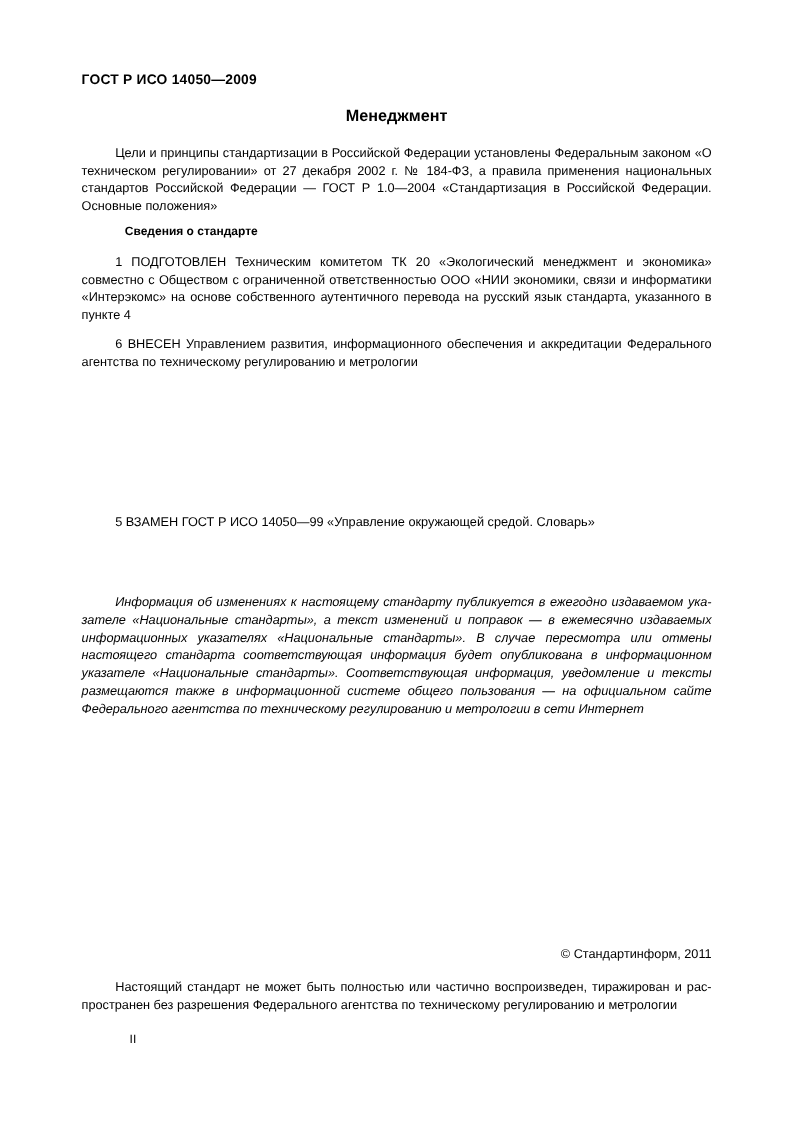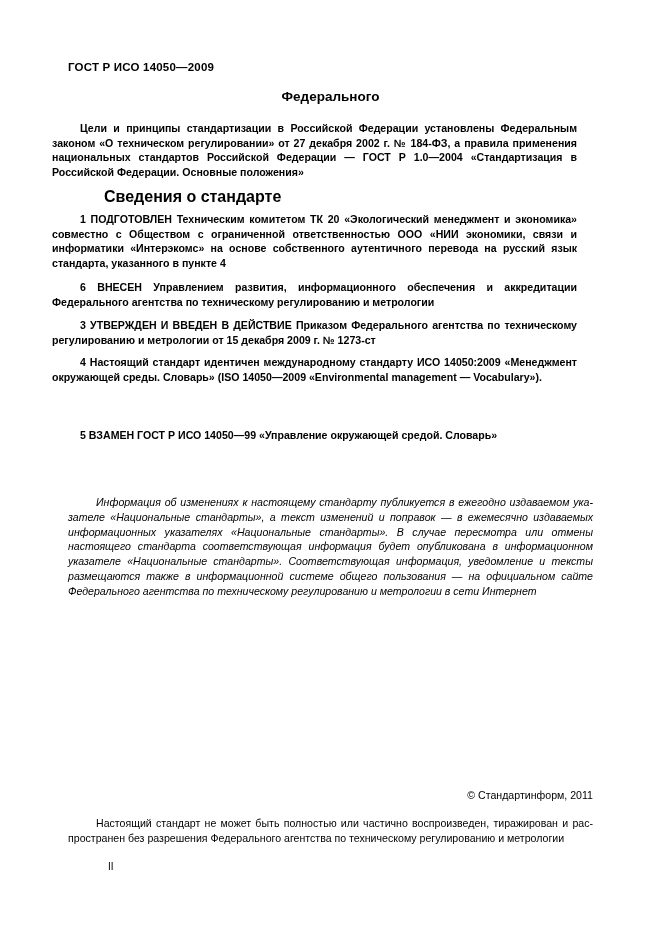--- a/index.html
+++ b/index.html
@@ -34,34 +34,33 @@
     position: absolute;
     left: 0;
     top: 89px;
     width: 661px;
     text-align: center;
     font-size: 13.5px;
     font-weight: bold;
   }
   .body-block {
     position: absolute;
-    left: 52px;
+    left: 68px;
     width: 525px;
     font-size: 10.6px;
     line-height: 14.6px;
     text-align: justify;
-    font-weight: bold;
   }
   .indent {
     text-indent: 28px;
   }
   .sub-head {
     position: absolute;
     left: 104px;
-    font-size: 16px;
+    font-size: 10px;
     font-weight: bold;
   }
   .italic-block {
     position: absolute;
     left: 68px;
     width: 525px;
     font-size: 10.6px;
     line-height: 14.8px;
     text-align: justify;
     font-style: italic;
@@ -89,33 +88,31 @@
     padding-left: 40px;
   }
 </style>
 </head>
 <body>
 
 <div class="page">
 
   <div class="doc-code">ГОСТ Р ИСО 14050—2009</div>
 
-  <div class="title">Федерального</div>
+  <div class="title">Менеджмент</div>
 
   <div class="body-block indent" style="top:121px;">Цели и принципы стандартизации в Российской Федерации установлены Федеральным законом «О техническом регулировании» от 27 декабря 2002 г. № 184-ФЗ, а правила применения национальных стандартов Российской Федерации — ГОСТ Р 1.0—2004 «Стандартизация в Российской Федерации. Основные положения»</div>
 
   <div class="sub-head" style="top:188px;">Сведения о стандарте</div>
 
   <div class="body-block indent" style="top:212px;">1  ПОДГОТОВЛЕН Техническим комитетом ТК 20 «Экологический менеджмент и экономика» совместно с Обществом с ограниченной ответственностью ООО «НИИ экономики, связи и информатики «Интерэкомс» на основе собственного аутентичного перевода на русский язык стандарта, указанного в пункте 4</div>
 
   <div class="body-block indent" style="top:280px;">6  ВНЕСЕН Управлением развития, информационного обеспечения и аккредитации Федерального агентства по техническому регулированию и метрологии</div>
 
-  <div class="body-block indent" style="top:318px;">3  УТВЕРЖДЕН И ВВЕДЕН В ДЕЙСТВИЕ Приказом Федерального агентства по техническому регулированию и метрологии от 15 декабря 2009 г. № 1273-ст</div>
 
-  <div class="body-block indent" style="top:355px;">4  Настоящий стандарт идентичен международному стандарту ИСО 14050:2009 «Менеджмент окружающей среды. Словарь» (ISO 14050—2009 «Environmental management — Vocabulary»).</div>
 
 
   <div class="body-block indent" style="top:428px;">5  ВЗАМЕН ГОСТ Р ИСО 14050—99 «Управление окружающей средой. Словарь»</div>
 
   <div class="italic-block indent" style="top:495px;">Информация об изменениях к настоящему стандарту публикуется в ежегодно издаваемом ука­зателе «Национальные стандарты», а текст изменений и поправок — в ежемесячно издаваемых информационных указателях «Национальные стандарты». В случае пересмотра или отмены настоящего стандарта соответствующая информация будет опубликована в информационном указателе «Национальные стандарты». Соответствующая информация, уведомление и тексты размещаются также в информационной системе общего пользования — на официальном сайте Федерального агентства по техническому регулированию и метрологии в сети Интернет</div>
 
   <div class="copyright">©  Стандартинформ,  2011</div>
 
   <div class="footer-note indent">Настоящий стандарт не может быть полностью или частично воспроизведен, тиражирован и рас­пространен без разрешения Федерального агентства по техническому регулированию и метрологии</div>
 

